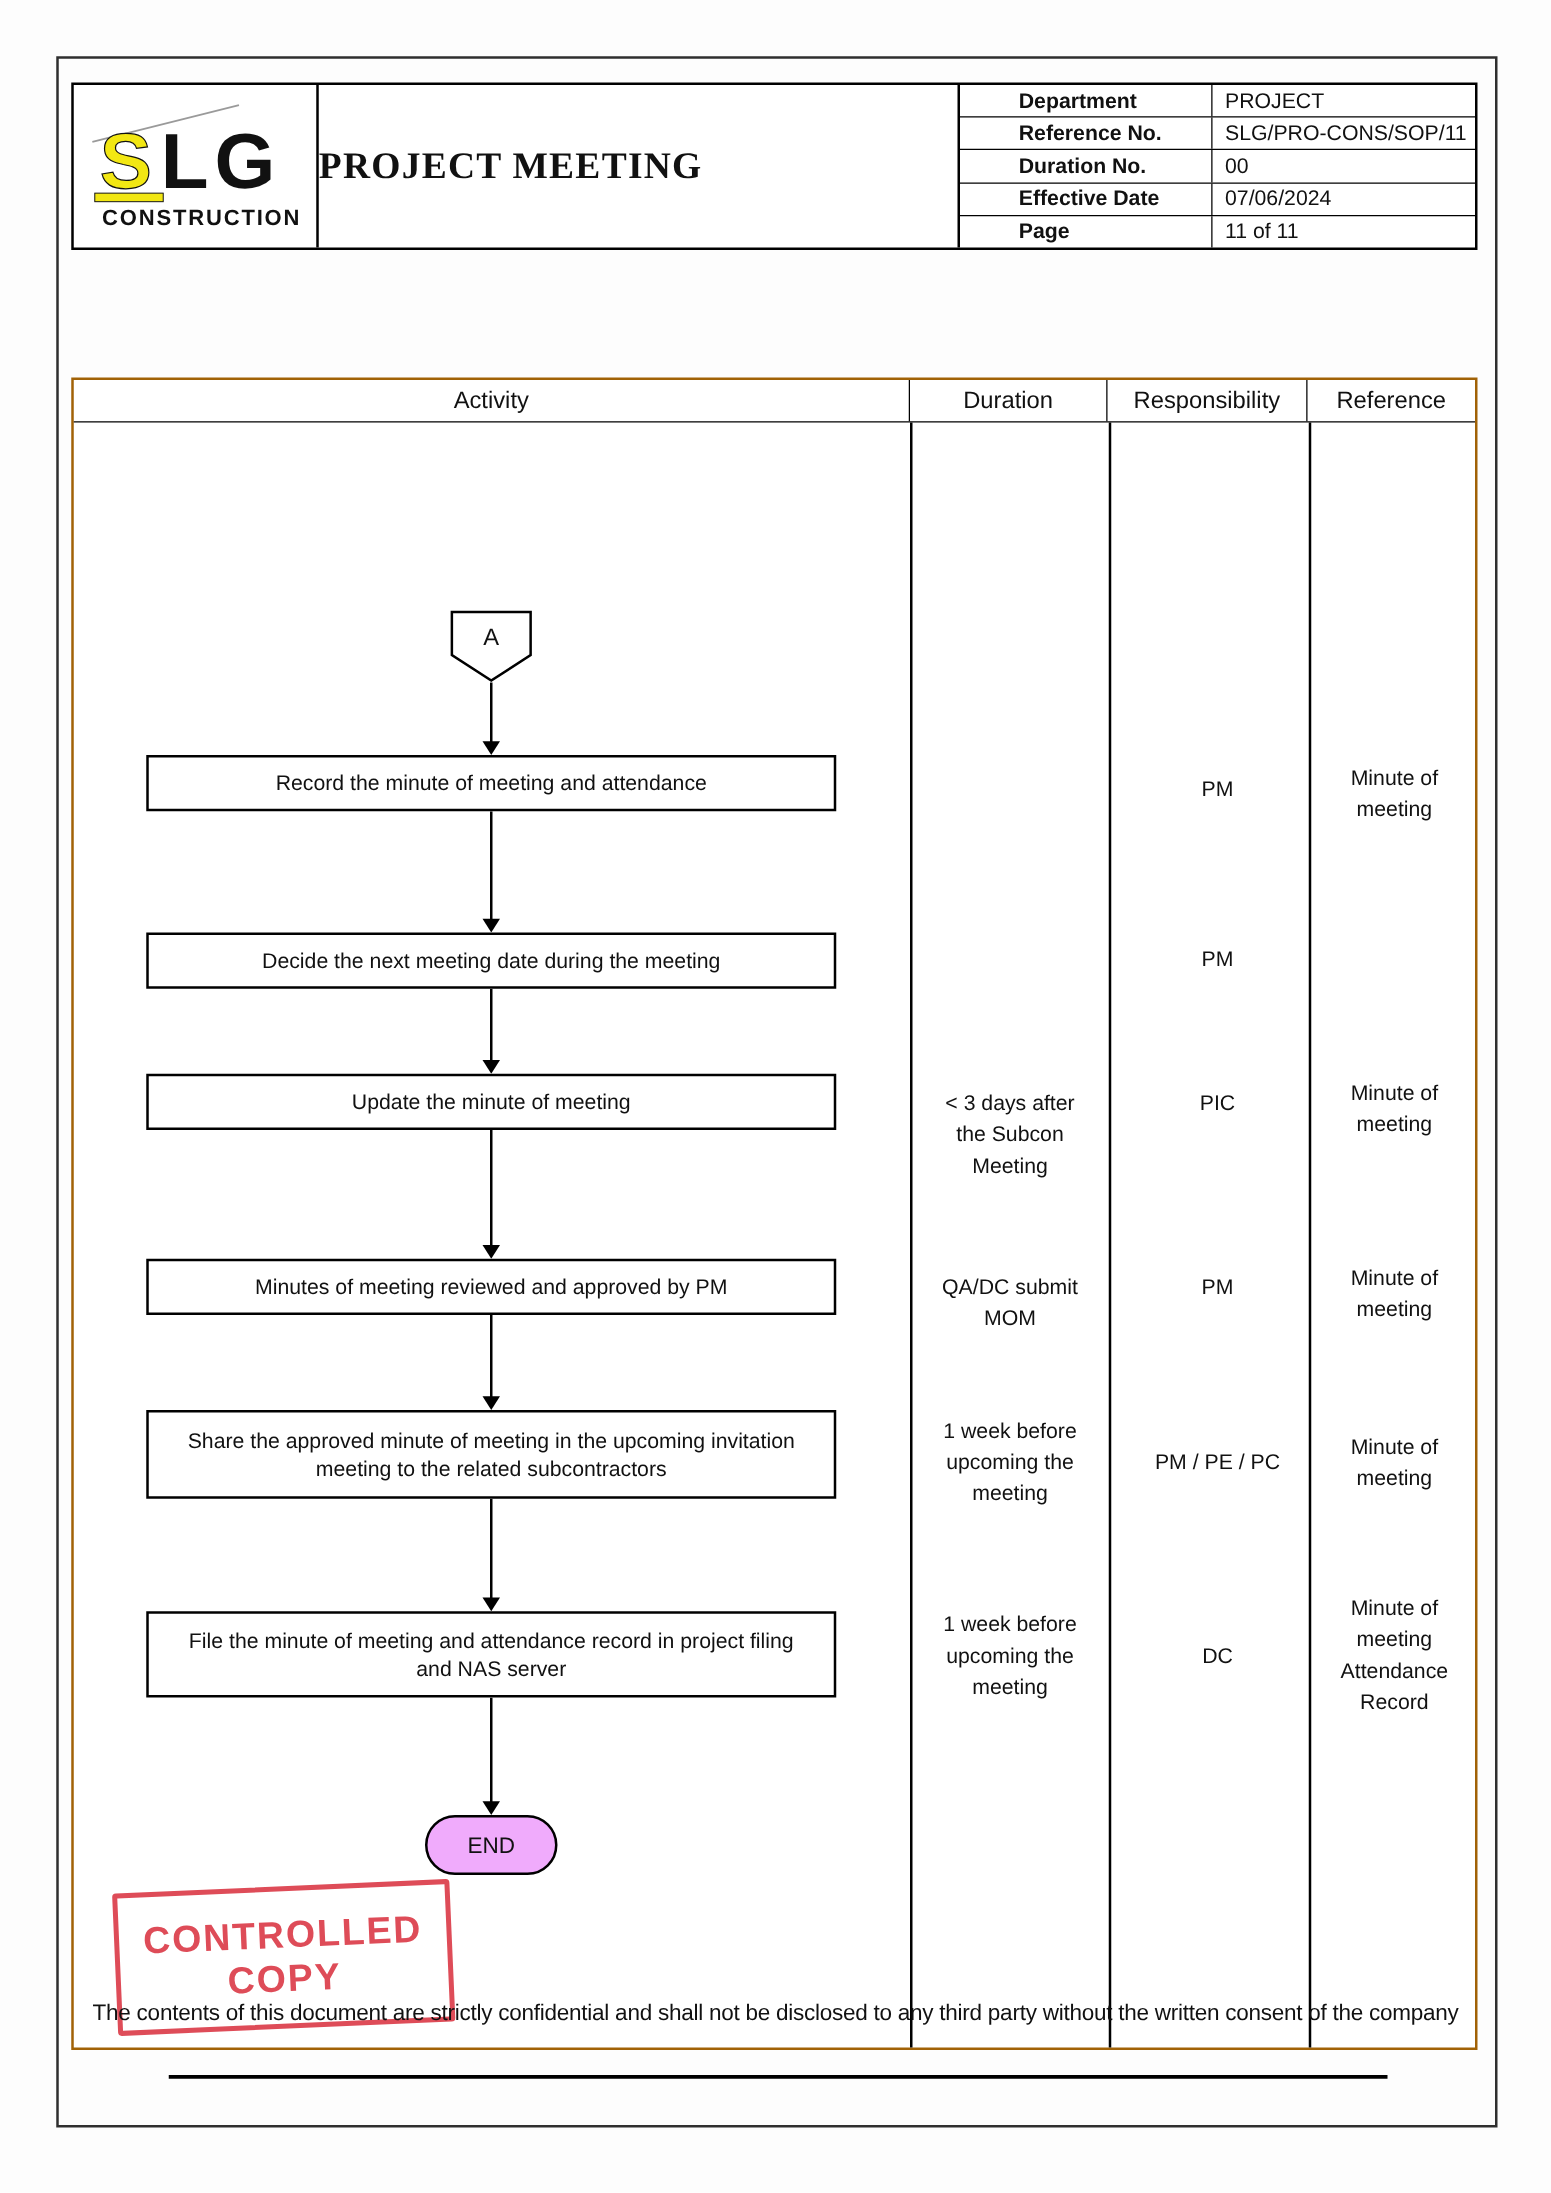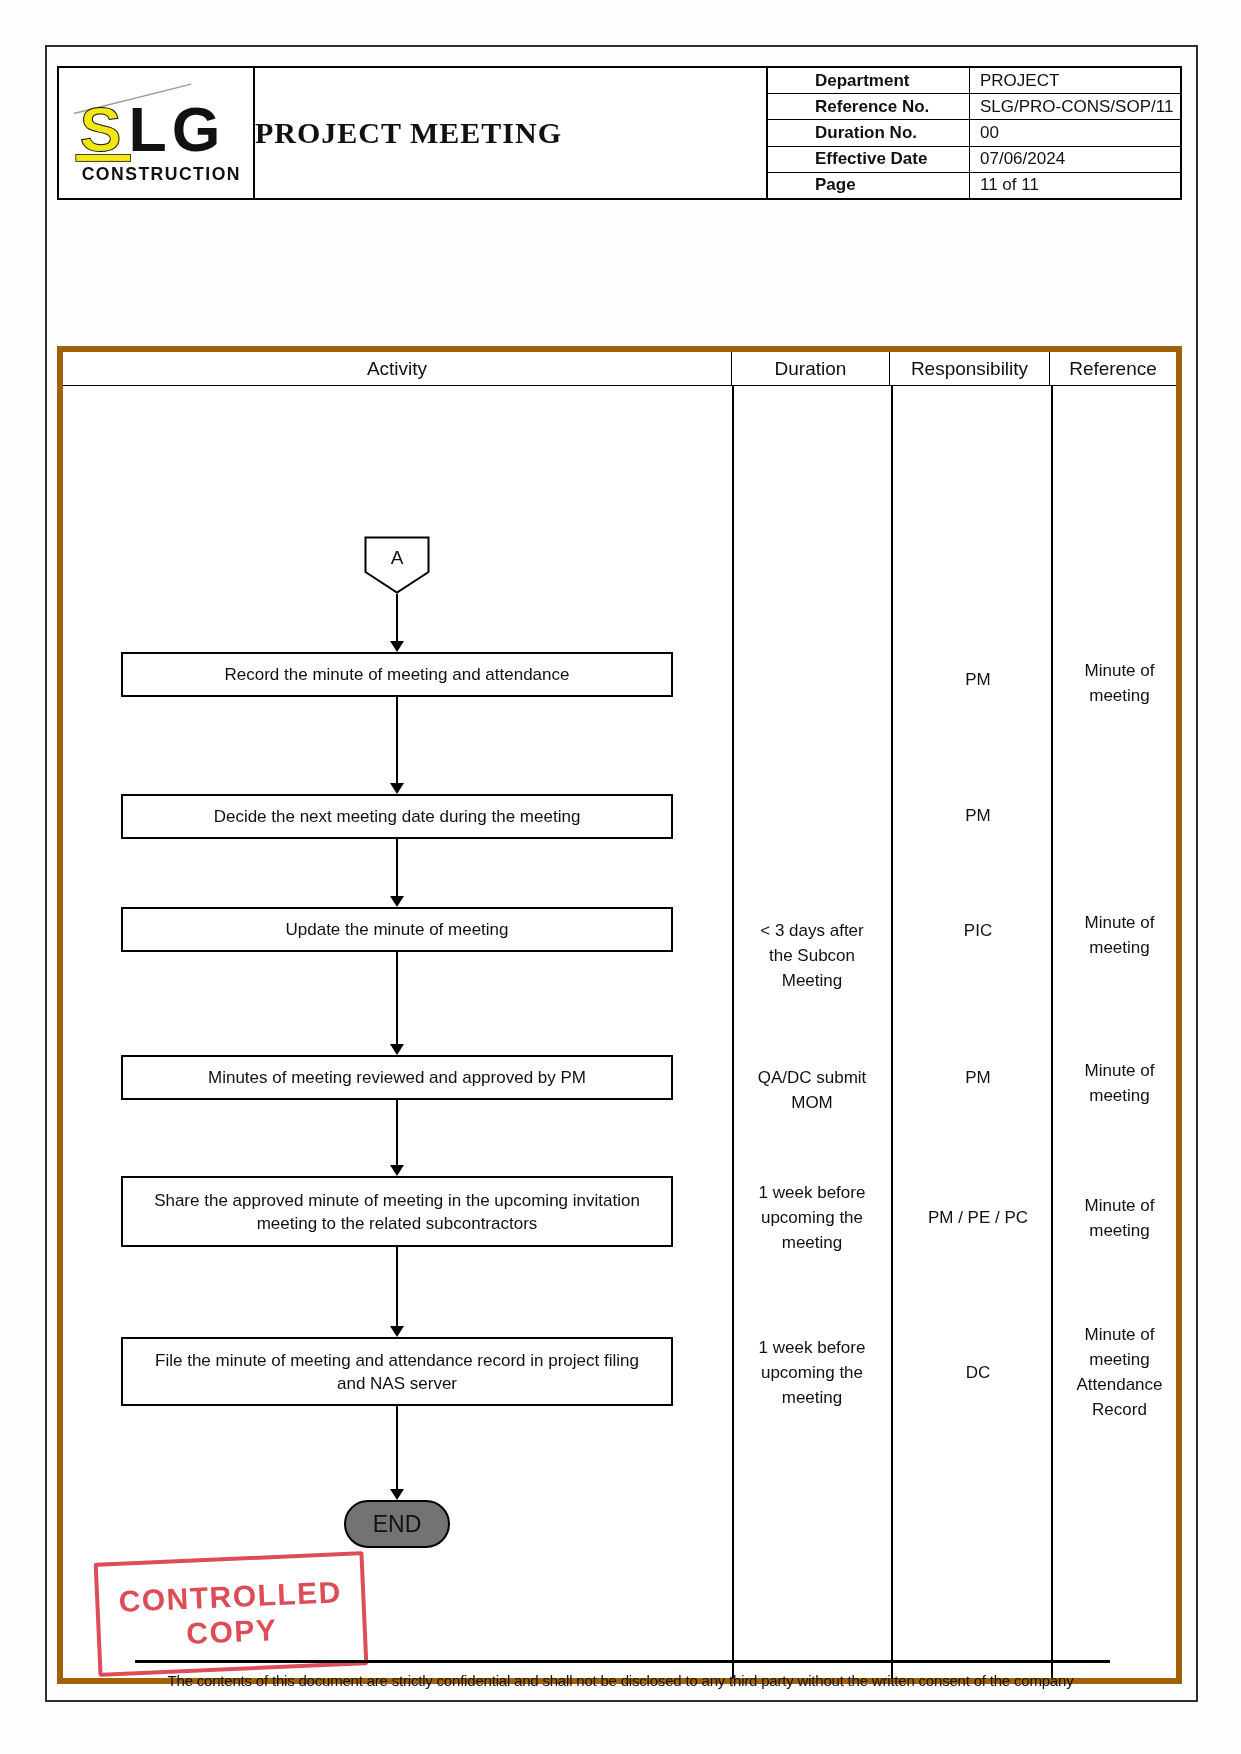--- a/index.html
+++ b/index.html
@@ -14,21 +14,21 @@
   .logo-cell{width:196px;border-right:2px solid #000;display:flex;align-items:center;justify-content:center;box-sizing:border-box;}
   .title-cell{flex:1;display:flex;align-items:center;justify-content:flex-start;font-family:Liberation Serif, serif;}
   .page-title{font-size:30px;font-weight:bold;letter-spacing:1px;}
   .info-table{width:414px;border-left:2px solid #000;display:flex;flex-direction:column;box-sizing:border-box;}
   .info-row{flex:1;display:flex;border-bottom:1.5px solid #000;box-sizing:border-box;padding-left:38px;}
   .info-row:last-child{border-bottom:none;}
   .info-label{width:164px;border-right:1.5px solid #000;font-weight:bold;padding-left:9px;display:flex;align-items:center;font-size:17px;box-sizing:border-box;}
   .info-value{flex:1;padding-left:10px;display:flex;align-items:center;font-size:17px;}
 
   
-  .main-table{position:absolute;left:57px;top:302px;width:1125px;height:1338px;border:6px solid #a16207;display:flex;flex-direction:column;box-sizing:border-box;background:#fff;margin-top:44px;}
+  .main-table{position:absolute;left:57px;top:302px;width:1125px;height:1338px;border:2px solid #a16207;display:flex;flex-direction:column;box-sizing:border-box;background:#fff;}
   .thead{height:33px;display:flex;border-bottom:1.5px solid #000;font-size:19px;flex:none;}
   .th{display:flex;align-items:center;justify-content:center;box-sizing:border-box;}
   .th-activity{width:669px;border-right:1.5px solid #000;}
   .th-duration{width:158px;border-right:1.5px solid #000;}
   .th-resp{width:160px;border-right:1.5px solid #000;}
   .th-ref{flex:1;}
   .tbody{position:relative;flex:1;}
   .colline{position:absolute;top:0;bottom:0;width:1.5px;background:#000;}
   .cl1{left:669px;} .cl2{left:828px;} .cl3{left:988px;}
 
@@ -45,29 +45,29 @@
   .b4{top:669px;height:45px;} .b5{top:790px;height:71px;} .b6{top:951px;height:69px;}
 
   .arrow{position:absolute;left:327px;width:14px;}
   .arrow::before{content:"";position:absolute;left:6px;top:0;bottom:9px;width:2px;background:#000;}
   .arrow::after{content:"";position:absolute;left:0;bottom:0;border-left:7px solid transparent;border-right:7px solid transparent;border-top:11px solid #000;}
   .a0{top:208px;height:58px;} .a1{top:311px;height:97px;} .a2{top:453px;height:68px;}
   .a3{top:566px;height:103px;} .a4{top:714px;height:76px;} .a5{top:861px;height:90px;} .a6{top:1020px;height:94px;}
 
   .connector-a{position:absolute;left:301px;top:150px;}
   .end-node{position:absolute;left:281px;top:1114px;width:106px;height:48px;border:2px solid #000;border-radius:26px;
-            display:flex;align-items:center;justify-content:center;font-size:23px;background:#737373;box-sizing:border-box;}
+            display:flex;align-items:center;justify-content:center;font-size:18px;background:#f0abfc;box-sizing:border-box;}
 
   .stamp{position:absolute;left:33px;top:1171px;width:262px;height:106px;border:4px solid #dc3f4c;border-radius:3px;
          transform:rotate(-2.5deg);display:flex;align-items:center;justify-content:center;text-align:center;
          color:#dc3f4c;font-size:30px;font-weight:800;letter-spacing:1.5px;line-height:35px;white-space:pre-line;opacity:.93;}
 
   
   .footer-rule{position:absolute;left:135px;top:1660px;width:975px;height:3px;background:#000;}
-  .footer-text{position:absolute;left:45px;top:1672px;width:1151px;text-align:center;font-size:15px;letter-spacing:-0.2px;}
+  .footer-text{position:absolute;left:45px;top:1600px;width:1151px;text-align:center;font-size:18px;letter-spacing:-0.2px;}
 </style>
 </head>
 <body>
 
 <div class="page-border"></div>
 
 <div class="header-box">
   <div class="logo-cell">
     <svg width="176" height="112" viewBox="0 0 180 108">
       <line x1="6" y1="34" x2="126" y2="4" stroke="#9a9a9a" stroke-width="1.5"></line>

